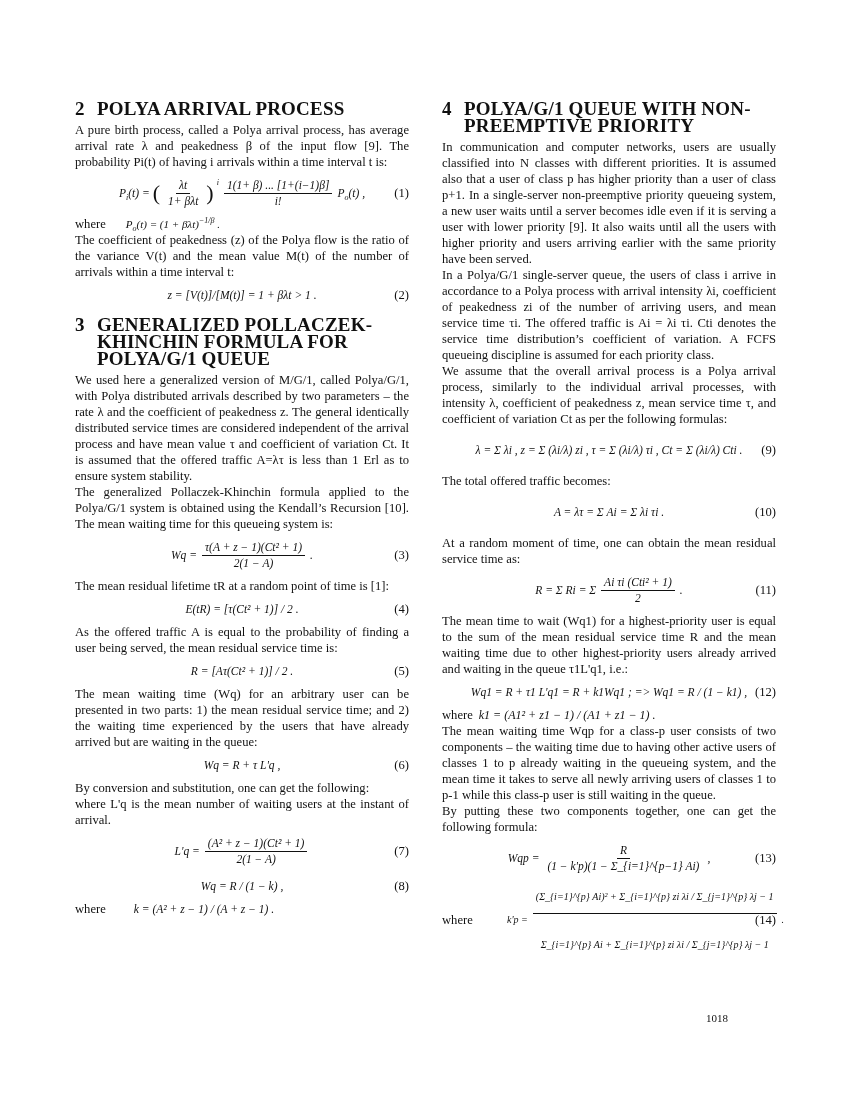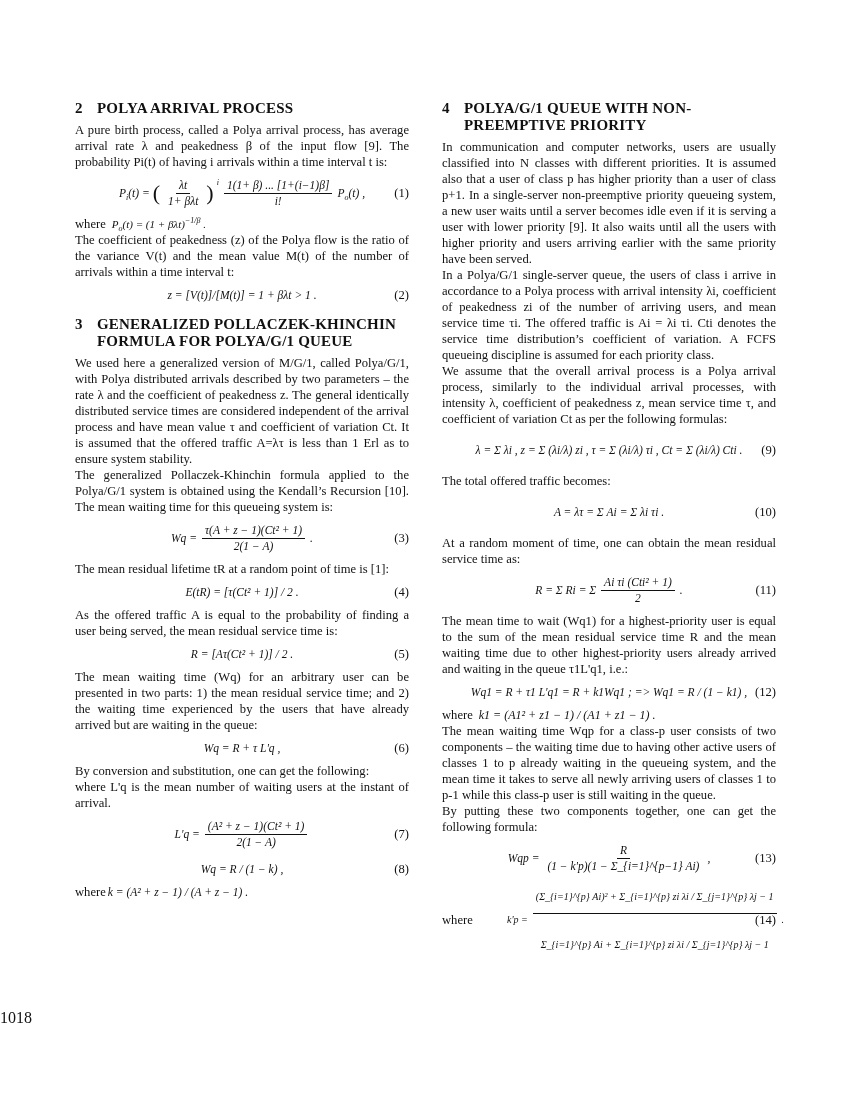--- a/index.html
+++ b/index.html
@@ -5,42 +5,42 @@
   html, body { margin: 0; padding: 0; background: #ffffff; }
   body {
     width: 850px; height: 1099px; position: relative; overflow: hidden;
     font-family: "Liberation Serif", "DejaVu Serif", serif;
     color: #111; font-size: 12.6px; line-height: 16px;
   }
   .col { position: absolute; top: 100px; }
   .col-left { left: 75px; width: 334px; }
   .col-right { left: 442px; width: 334px; }
   h2 {
-    font-size: 15px; font-weight: bold; margin: 0 0 5px 0; line-height: 17px;
+    font-size: 19px; font-weight: bold; margin: 0 0 5px 0; line-height: 17px;
     padding-left: 22px; text-indent: -22px; letter-spacing: 0.2px;
   }
   h2 .num { display: inline-block; width: 22px; text-indent: 0; }
   p { margin: 0; text-align: justify; }
   i, .m { font-style: italic; }
   .eq {
     position: relative; height: 24px; margin: 3px 0 3px 0;
     display: flex; align-items: center; justify-content: center;
     font-style: italic; font-size: 11.5px;
   }
   .eq .body { display: inline-flex; align-items: center; gap: 3px; white-space: nowrap; }
   .eq .num { position: absolute; right: 0; top: 50%; transform: translateY(-50%); font-style: normal; font-size: 12.6px; }
   .eq.tall { height: 40px; }
   .eq.xtall { height: 78px; }
   .frac { display: inline-flex; flex-direction: column; align-items: center; vertical-align: middle; margin: 8px 2px; }
   .frac .n { border-bottom: 1px solid #111; padding: 0 3px 1px; line-height: 13px; }
   .frac .d { padding: 1px 3px 0; line-height: 13px; }
   sup, sub { font-size: 8px; line-height: 0; }
   .where-row { display: flex; align-items: center; }
   .spacer { height: 6px; }
-  .page-num { position: absolute; top: 1010px; left: 0; width: 728px; text-align: left; font-size: 16px; }
+  .page-num { position: absolute; top: 1010px; left: 0; width: 728px; text-align: right; font-size: 11px; }
   .eq-left { justify-content: flex-start; }
 </style>
 </head>
 <body>
 
 <div class="col col-left">
   <h2><span class="num">2</span><span>POLYA ARRIVAL PROCESS</span></h2>
   <p>A pure birth process, called a Polya arrival process, has average arrival rate λ and peakedness β of the input flow [9]. The probability Pi(t) of having i arrivals within a time interval t is:</p>
 
   <div class="eq tall">
@@ -57,21 +57,21 @@
           <span class="n">1(1+ β) ... [1+(i−1)β]</span>
           <span class="d">i!</span>
         </span>
       <span>P<sub>o</sub>(t) ,</span>
     </span>
     <span class="num">(1)</span>
   </div>
 
   <div class="where-row">
     <span>where</span>
-    <span class="m" style="margin-left:6px;font-size:11px;">P<sub>o</sub>(t) = (1 + βλt)<sup>−1/β</sup> .</span>
+    <span class="m" style="margin-left:20px;font-size:11px;">P<sub>o</sub>(t) = (1 + βλt)<sup>−1/β</sup> .</span>
   </div>
   <p>The coefficient of peakedness (z) of the Polya flow is the ratio of the variance V(t) and the mean value M(t) of the number of arrivals within a time interval t:</p>
 
   <div class="eq">
     <span class="body">z = [V(t)]/[M(t)] = 1 + βλt &gt; 1 .</span>
     <span class="num">(2)</span>
   </div>
 
   <div class="spacer"></div>
   <h2><span class="num">3</span><span>GENERALIZED POLLACZEK-KHINCHIN FORMULA FOR POLYA/G/1 QUEUE</span></h2>
@@ -122,21 +122,21 @@
     <span class="num">(7)</span>
   </div>
 
   <div class="eq">
     <span class="body">Wq = R / (1 − k) ,</span>
     <span class="num">(8)</span>
   </div>
 
   <div class="where-row">
     <span>where</span>
-    <span class="m" style="margin-left:2px;font-size:11.5px;">k = (A² + z − 1) / (A + z − 1) .</span>
+    <span class="m" style="margin-left:28px;font-size:11.5px;">k = (A² + z − 1) / (A + z − 1) .</span>
   </div>
 </div>
 
 <div class="col col-right">
   <h2><span class="num">4</span><span>POLYA/G/1 QUEUE WITH NON-PREEMPTIVE PRIORITY</span></h2>
   <p>In communication and computer networks, users are usually classified into N classes with different priorities. It is assumed also that a user of class p has higher priority than a user of class p+1. In a single-server non-preemptive priority queueing system, a new user waits until a server becomes idle even if it is serving a user with lower priority [9]. It also waits until all the users with higher priority and users arriving earlier with the same priority have been served.</p>
   <p>In a Polya/G/1 single-server queue, the users of class i arrive in accordance to a Polya process with arrival intensity λi, coefficient of peakedness zi of the number of arriving users, and mean service time τi. The offered traffic is Ai = λi τi. Cti denotes the service time distribution’s coefficient of variation. A FCFS queueing discipline is assumed for each priority class.</p>
   <p>We assume that the overall arrival process is a Polya arrival process, similarly to the individual arrival processes, with intensity λ, coefficient of peakedness z, mean service time τ, and coefficient of variation Ct as per the following formulas:</p>
 
   <div class="eq tall">

